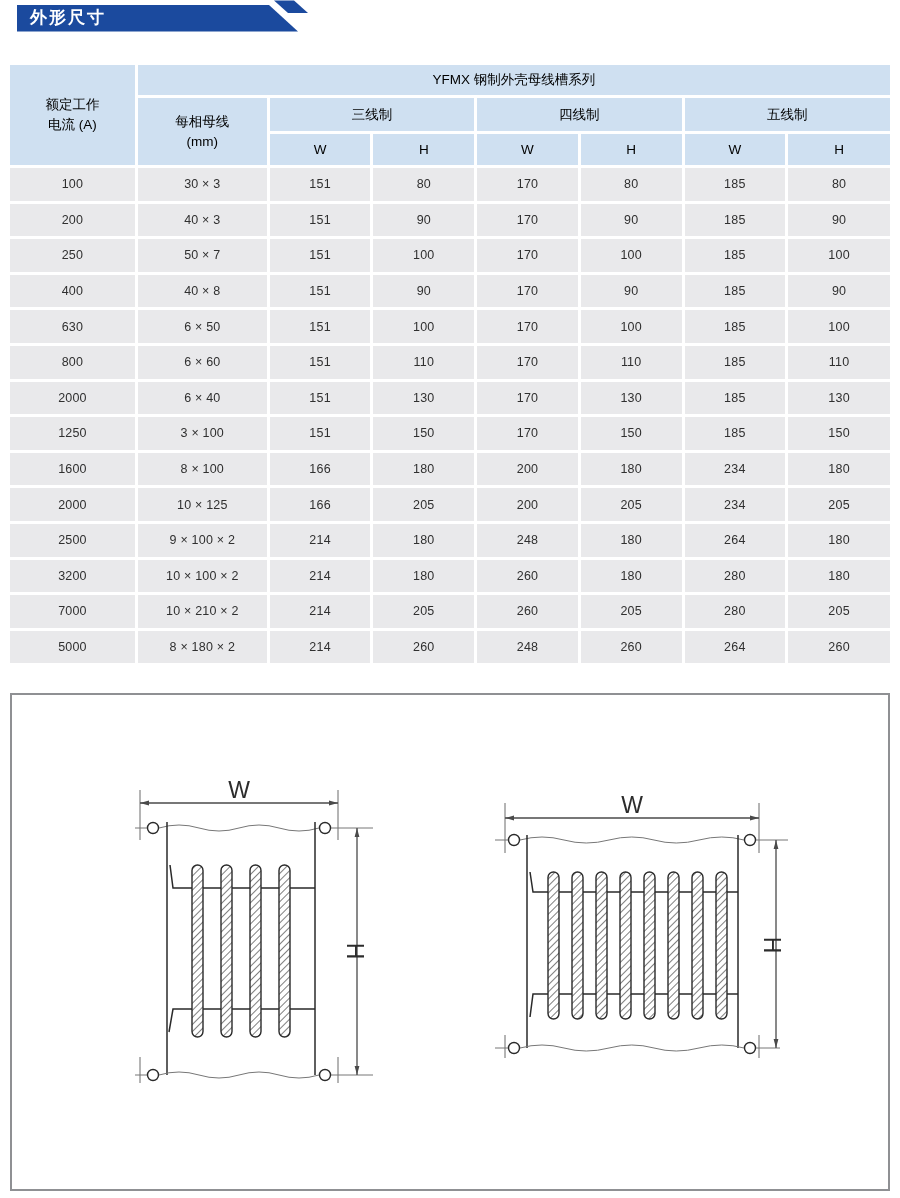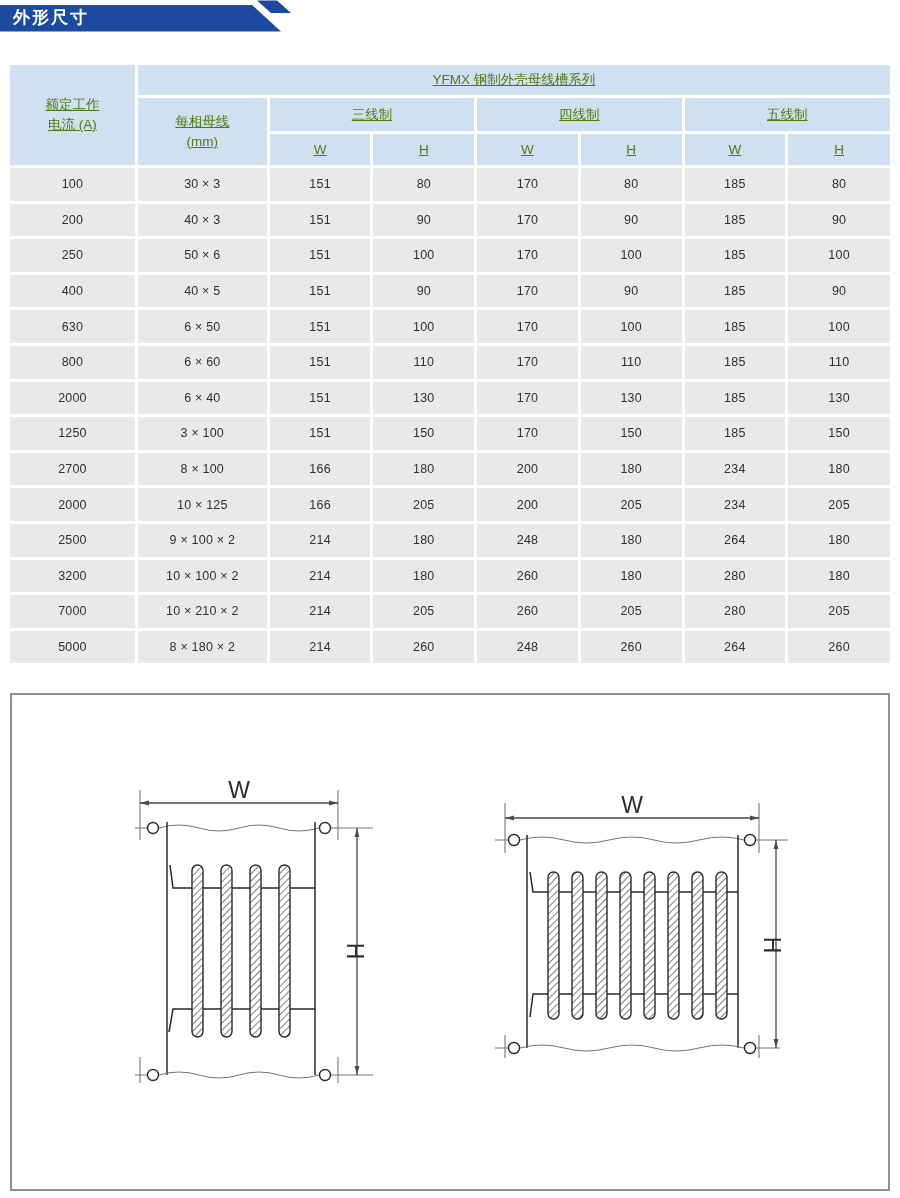--- a/index.html
+++ b/index.html
@@ -2,38 +2,38 @@
 <html><head>
 <meta charset="utf-8">
 <style>
   html,body{margin:0;padding:0;}
   body{
     width:900px;height:1198px;position:relative;background:#ffffff;
     font-family:"Liberation Sans","DejaVu Sans",sans-serif;
     -webkit-font-smoothing:antialiased;
   }
   
-  .banner{position:absolute;left:0;top:0;width:310px;height:36px;padding-left:27px;}
+  .banner{position:absolute;left:17px;top:0;width:310px;height:36px;padding-left:27px;}
   .banner svg{position:absolute;left:0;top:0;}
   .banner-text{
     position:absolute;left:13px;top:7px;color:#ffffff;
     font-size:17px;font-weight:bold;letter-spacing:2px;line-height:22px;
   }
   
   .spec-table-wrap{position:absolute;left:7px;top:62px;width:886px;}
   table.spec{
     border-collapse:separate;border-spacing:3px;table-layout:fixed;
     width:886px;
   }
   table.spec th, table.spec td{
     padding:0;text-align:center;vertical-align:middle;
     font-weight:normal;overflow:hidden;
   }
   table.spec th{
-    background:#cfe0f1;color:#4d7c0f;font-size:13.5px;line-height:1.45;text-decoration:underline;
+    background:#cfe0f1;color:#000000;font-size:13.5px;line-height:1.45;
   }
   table.spec td{
     background:#e9e9eb;color:#303030;font-size:12.5px;
     height:32.6px;letter-spacing:0.2px;
   }
   tr.h1 th{height:30px;}
   tr.h2 th{height:33px;margin-left:47px;}
   tr.h3 th{height:31px;}
   
   .diagram-box{
@@ -111,31 +111,31 @@
           <td>40 × 3</td>
           <td>151</td>
           <td>90</td>
           <td>170</td>
           <td>90</td>
           <td>185</td>
           <td>90</td>
         </tr>
         <tr>
           <td>250</td>
-          <td>50 × 6</td>
+          <td>50 × 7</td>
           <td>151</td>
           <td>100</td>
           <td>170</td>
           <td>100</td>
           <td>185</td>
           <td>100</td>
         </tr>
         <tr>
           <td>400</td>
-          <td>40 × 5</td>
+          <td>40 × 8</td>
           <td>151</td>
           <td>90</td>
           <td>170</td>
           <td>90</td>
           <td>185</td>
           <td>90</td>
         </tr>
         <tr>
           <td>630</td>
           <td>6 × 50</td>
@@ -170,21 +170,21 @@
           <td>1250</td>
           <td>3 × 100</td>
           <td>151</td>
           <td>150</td>
           <td>170</td>
           <td>150</td>
           <td>185</td>
           <td>150</td>
         </tr>
         <tr>
-          <td>2700</td>
+          <td>1600</td>
           <td>8 × 100</td>
           <td>166</td>
           <td>180</td>
           <td>200</td>
           <td>180</td>
           <td>234</td>
           <td>180</td>
         </tr>
         <tr>
           <td>2000</td>

